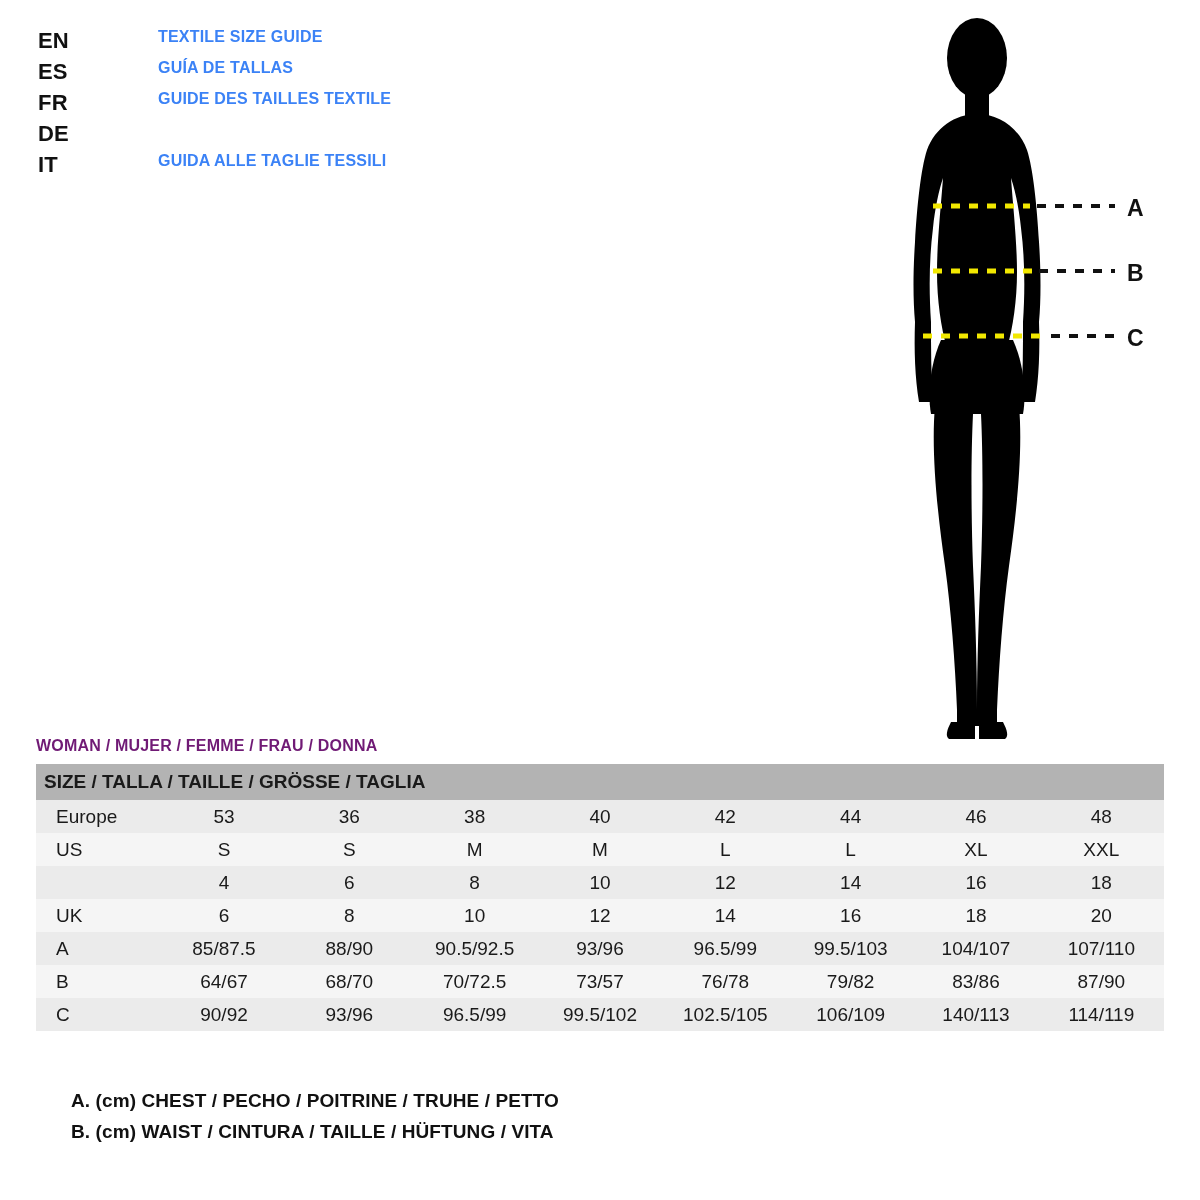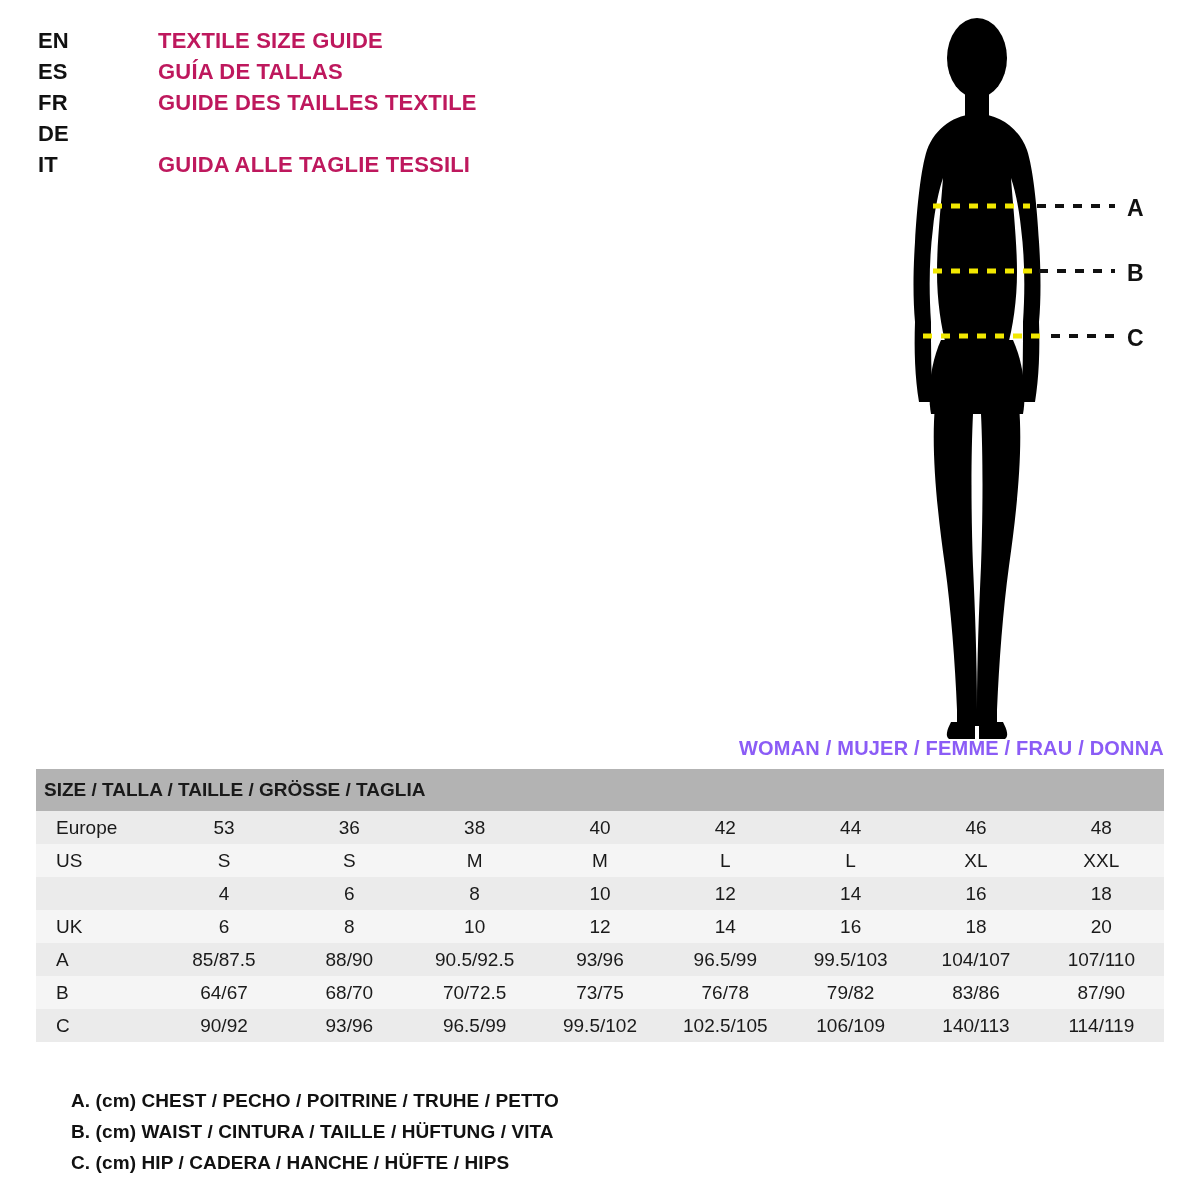--- a/index.html
+++ b/index.html
@@ -30,24 +30,24 @@
     gap: 48px;
   }
   .lang-code {
     width: 72px;
     font-size: 22px;
     font-weight: 700;
     letter-spacing: 0.2px;
     color: #111;
   }
   .lang-title {
-    font-size: 22px;
+    font-size: 16px;
     font-weight: 700;
     letter-spacing: 0.2px;
-    color: #be185d;
+    color: #3b82f6;
     white-space: nowrap;
   }
 
   
   #figure-area {
     position: absolute;
     left: 855px;
     top: 10px;
     width: 330px;
     height: 740px;
@@ -65,47 +65,46 @@
   }
 
   
   #table-block {
     position: absolute;
     left: 36px;
     top: 737px;
     width: 1128px;
   }
   #section-title {
-    font-size: 20px;
-    font-weight: 700;
-    color: #8b5cf6;
+    font-size: 16px;
+    font-weight: 700;
+    color: #701a75;
     margin-bottom: 9px;
     letter-spacing: 0.2px;
-    text-align: right;
   }
   table {
     border-collapse: collapse;
     width: 1128px;
     table-layout: fixed;
   }
   th, td {
     font-size: 19px;
     font-weight: 400;
     color: #1a1a1a;
     padding: 0;
     height: 33px;
     text-align: center;
     vertical-align: middle;
   }
   thead th {
     background: #b3b3b3;
     text-align: left;
     padding-left: 8px;
     font-weight: 700;
-    height: 42px;
+    height: 36px;
     font-size: 19px;
   }
   td.rowlabel {
     text-align: left;
     padding-left: 20px;
     width: 170px;
   }
   tbody tr.odd  { background: #ebebeb; }
   tbody tr.even { background: #f5f5f5; }
 
@@ -287,21 +286,21 @@
         <td>96.5/99</td>
         <td>99.5/103</td>
         <td>104/107</td>
         <td>107/110</td>
       </tr>
       <tr class="even">
         <td class="rowlabel">B</td>
         <td>64/67</td>
         <td>68/70</td>
         <td>70/72.5</td>
-        <td>73/75</td>
+        <td>73/57</td>
         <td>76/78</td>
         <td>79/82</td>
         <td>83/86</td>
         <td>87/90</td>
       </tr>
       <tr class="odd">
         <td class="rowlabel">C</td>
         <td>90/92</td>
         <td>93/96</td>
         <td>96.5/99</td>
@@ -311,14 +310,13 @@
         <td>140/113</td>
         <td>114/119</td>
       </tr>
     </tbody>
   </table>
 </div>
 
 <div id="legend">
   <div class="legend-row">A. (cm) CHEST / PECHO / POITRINE / TRUHE / PETTO</div>
   <div class="legend-row">B. (cm) WAIST / CINTURA / TAILLE / HÜFTUNG / VITA</div>
-  <div class="legend-row">C. (cm) HIP / CADERA / HANCHE / HÜFTE / HIPS</div>
 </div>
 
 </body></html>

